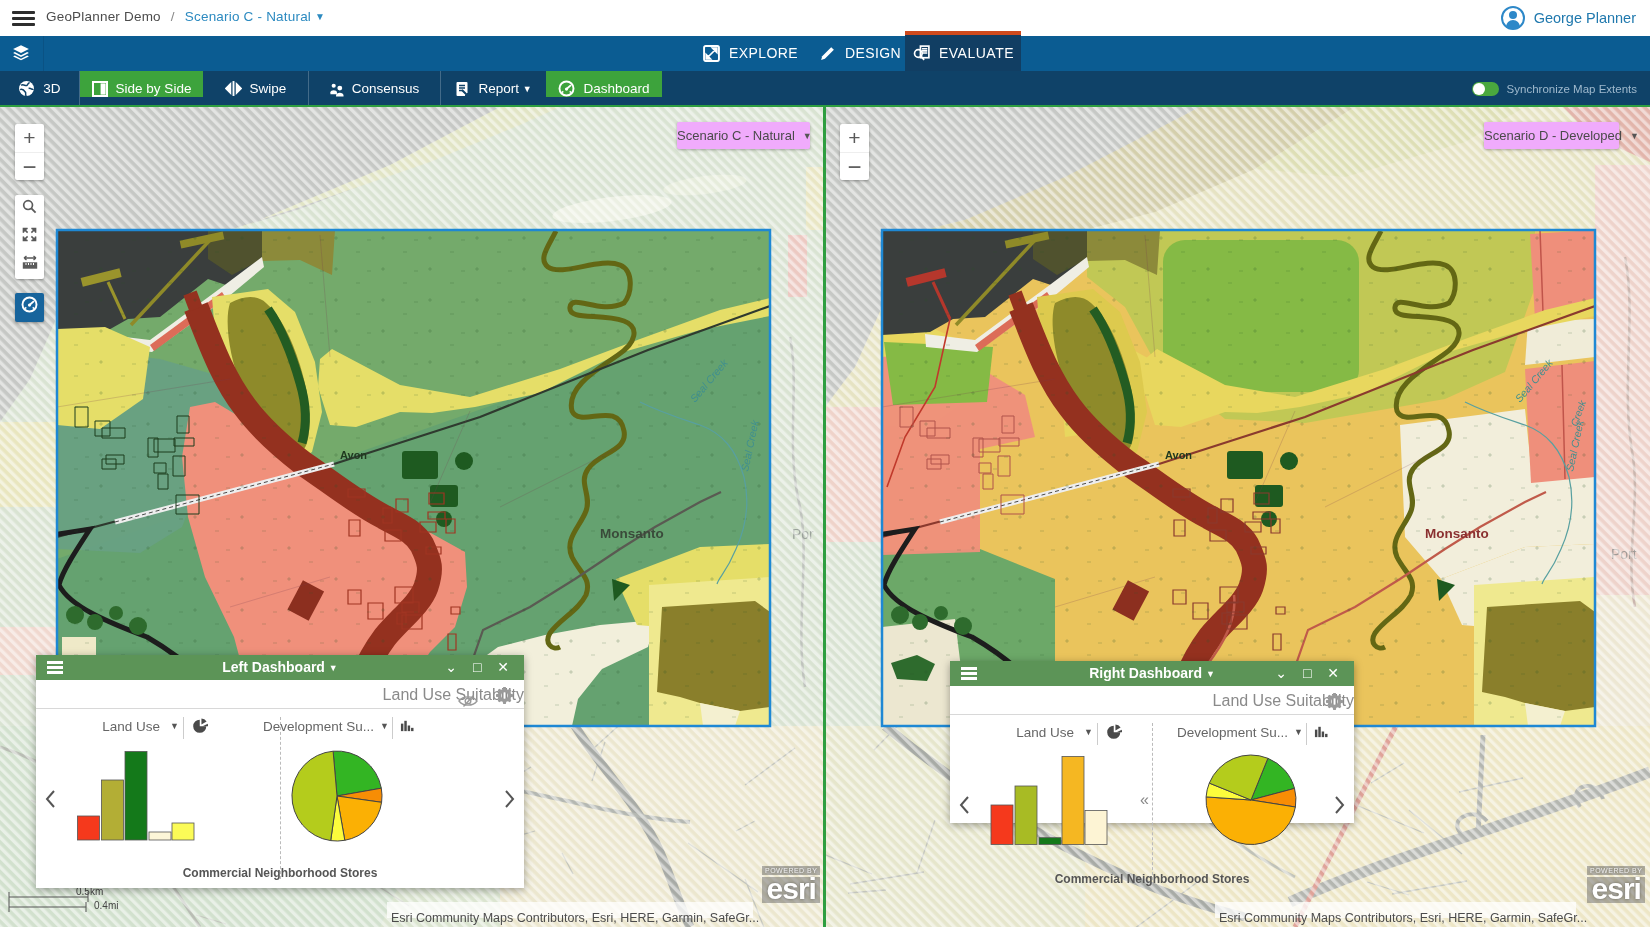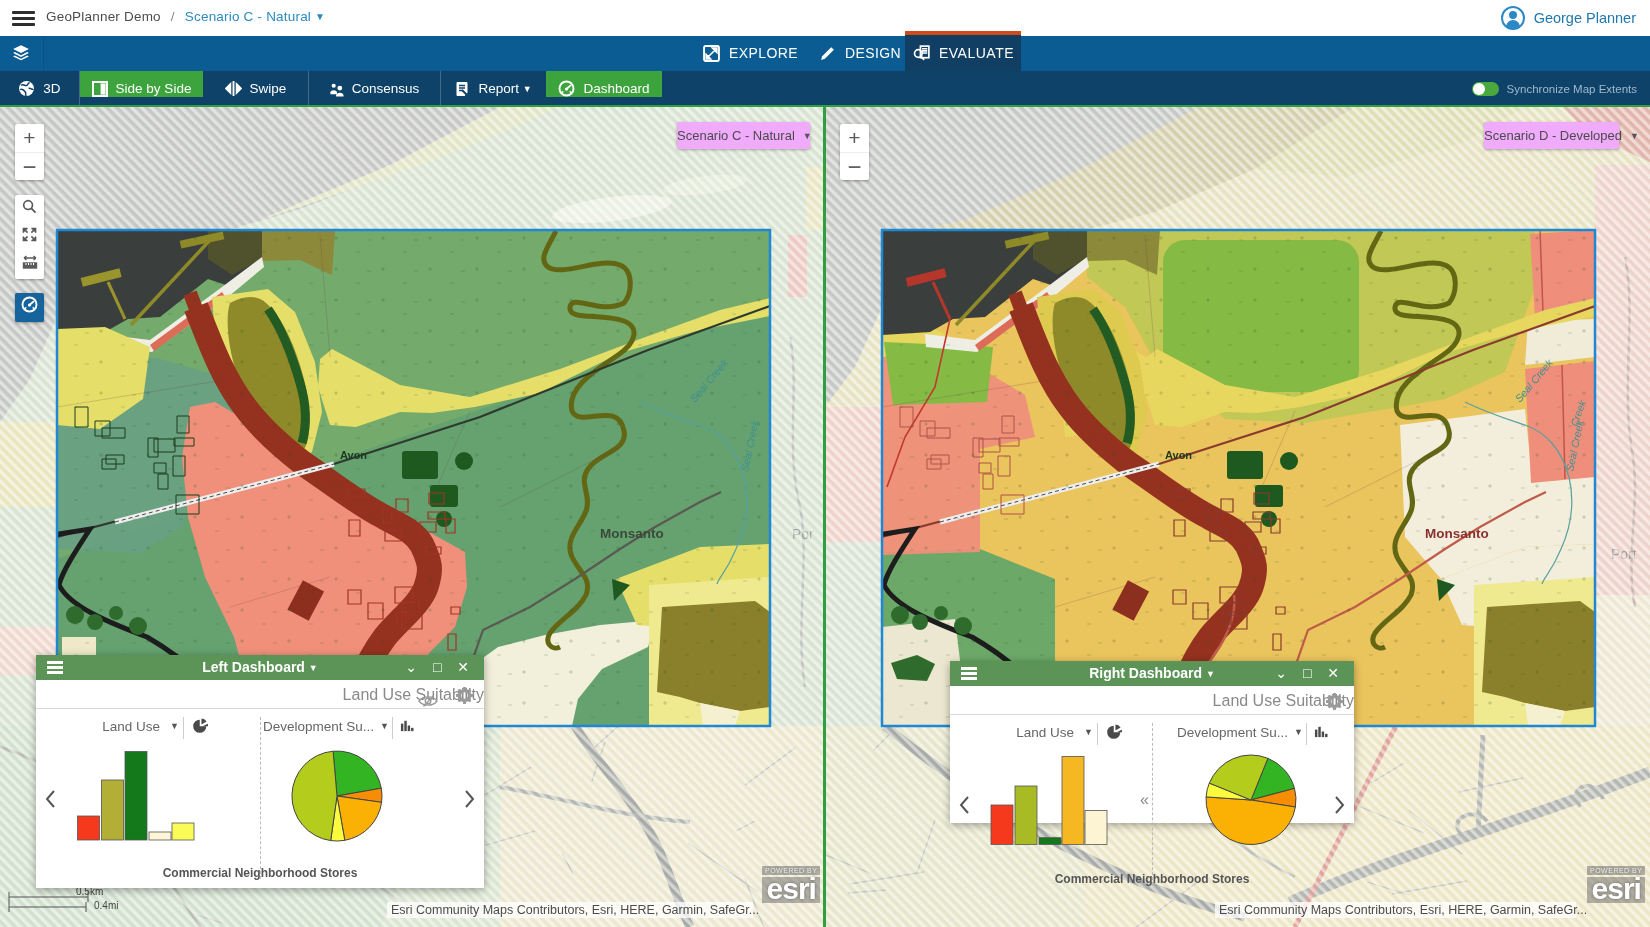--- a/index.html
+++ b/index.html
@@ -36,21 +36,21 @@
 #mapL{left:0}#mapR{left:825px}
 #mdiv{position:absolute;left:823px;top:0;width:3px;height:820px;background:#2e9e40;z-index:5}
 
 .wbox{position:absolute;width:29px;background:#fff;border-radius:2px;box-shadow:0 1px 3px rgba(0,0,0,0.35);z-index:6}
 .zbtn{width:29px;height:28px;text-align:center;line-height:28px;font-size:21px;color:#5a5a5a}
 .zbtn+.zbtn{border-top:1px solid #eee}
 .tool{width:29px;height:28px;text-align:center;line-height:28px;color:#5a5a5a}
 #dashbtn{position:absolute;left:15px;top:186px;width:29px;height:29px;background:#17649c;border-radius:2px;box-shadow:0 1px 3px rgba(0,0,0,0.35);text-align:center;line-height:29px;z-index:6}
 .scen{position:absolute;top:15px;height:27px;background:#f0abfc;border-radius:2px;box-shadow:0 1px 3px rgba(0,0,0,0.3);font-size:13px;color:#4a4a4a;line-height:27px;text-align:center;z-index:6;white-space:nowrap}
 .scen .caret{font-size:9px;color:#555;margin-left:8px;vertical-align:1px}
-.attr{position:absolute;bottom:7px;height:16px;background:rgba(255,255,255,0.75);font-size:12.5px;color:#4c4c4c;line-height:16px;padding:0 4px;white-space:nowrap;z-index:4}
+.attr{position:absolute;bottom:7px;height:16px;background:rgba(255,255,255,0.75);font-size:12.5px;color:#4c4c4c;line-height:16px;padding:8px 4px;white-space:nowrap;z-index:4}
 .esri{position:absolute;bottom:22px;color:#fff;z-index:4;text-shadow:0 0 3px rgba(0,0,0,0.4);text-align:center}
 .esri .pb{font-size:7px;letter-spacing:.5px;color:#f0f0f0;background:rgba(90,90,90,0.45);padding:1px 3px;white-space:nowrap;display:inline-block}
 .esri .lg{font-size:30px;font-weight:bold;letter-spacing:-1px;background:rgba(90,90,90,0.45);padding:0 4px 2px 4px;line-height:24px;white-space:nowrap}
 
 .panel{position:absolute;background:#fff;box-shadow:0 2px 8px rgba(0,0,0,0.35);z-index:8}
 .ptitle{height:25px;background:#5c9457;color:#fff;font-size:14px;font-weight:bold;line-height:25px;text-align:center;position:relative}
 .ptitle .pham{position:absolute;left:11px;top:6px;width:16px;height:13px}
 .pham div{height:2.5px;background:#fff;margin-bottom:2.5px}
 .ptitle .picons{position:absolute;right:9px;top:0;font-size:14px;font-weight:normal;letter-spacing:6px}
 .psub{height:29px;border-bottom:1px solid #d8d8d8;position:relative;text-align:right;font-size:16px;color:#8a8a8a;line-height:29px}
@@ -374,21 +374,21 @@
         <path d="M1,1 V11 M1,6 H80 M80,1 V11 M1,11 V21 M1,16 H78 M78,11 V21" stroke="#555" fill="none"></path>
       </svg>
     </div>
 <div class="wbox" style="left:840px;top:17px">
       <div class="zbtn">+</div>
       <div class="zbtn" style="font-size:24px">−</div>
     </div>
 <div class="scen" style="left:1484px;width:135px">Scenario D - Developed<span class="caret">▼</span></div>
 <div class="attr" style="left:1215px;width:361px">Esri Community Maps Contributors, Esri, HERE, Garmin, SafeGr...</div>
 <div class="esri" style="left:1587px"><div class="pb">POWERED BY</div><div class="lg">esri</div></div>
-<div class="panel" style="left:36px;top:548px;width:448px;height:233px">
+<div class="panel" style="left:36px;top:548px;width:488px;height:233px">
       <div class="ptitle"><div class="pham">
           <div></div>
           <div></div>
           <div></div>
         </div>Left Dashboard <span style="font-size:9px;vertical-align:1px">▼</span><span class="picons">⌄&nbsp;□&nbsp;✕</span></div>
       <div class="psub">Land Use Suitability<span style="position:absolute;right:46px;top:8px"><svg width="20" height="14" viewBox="0 0 20 14">
             <g fill="none" stroke="#9a9a9a" stroke-width="1.4">
               <path d="M1 7 C5 1.5 15 1.5 19 7 C15 12.5 5 12.5 1 7 Z"></path>
               <circle cx="10" cy="7" r="2.8"></circle>
               <path d="M15.5 1.5 L5.5 12.5"></path>

